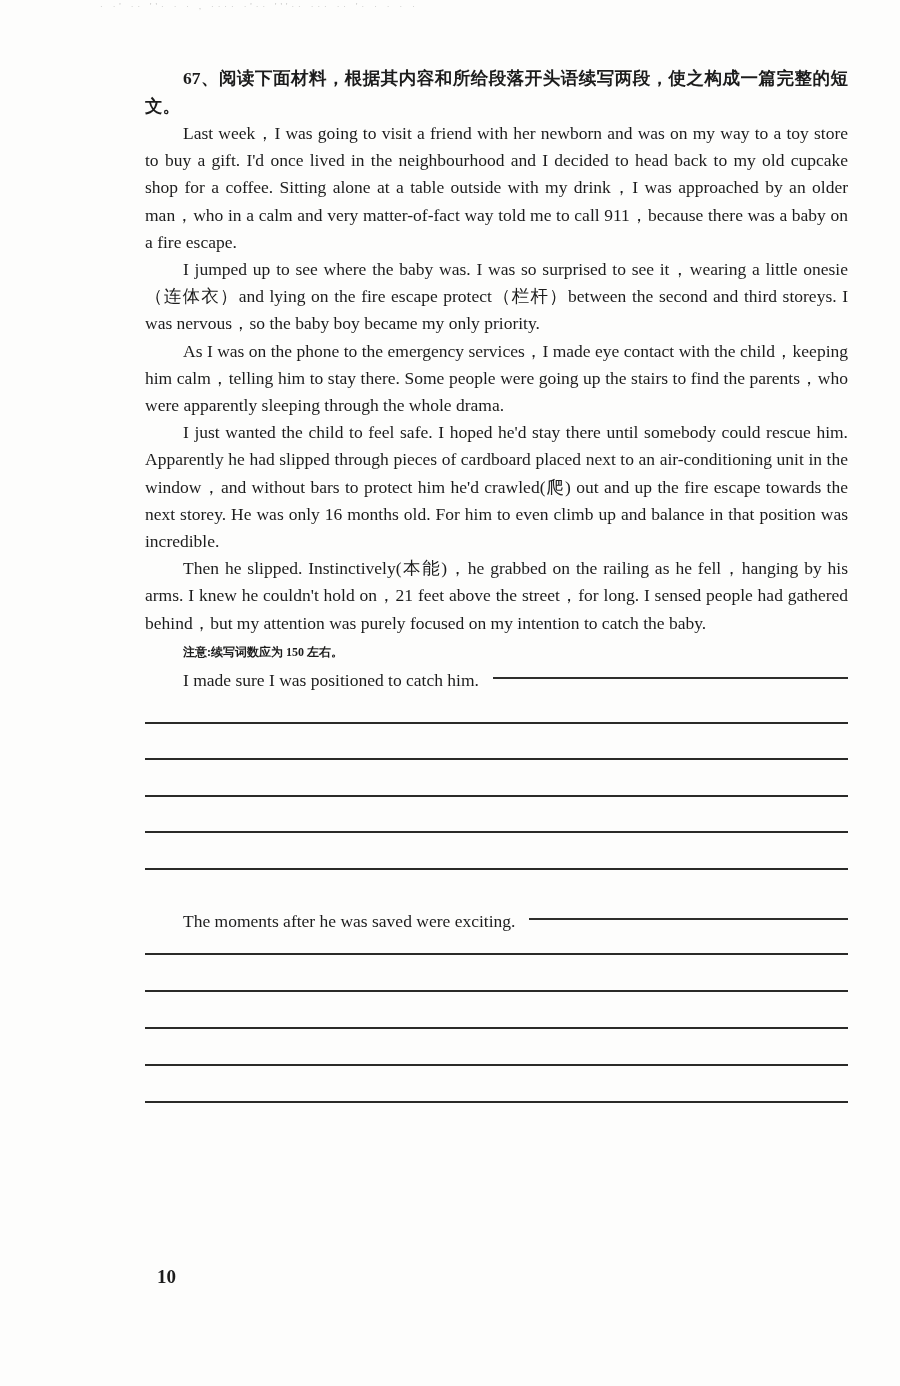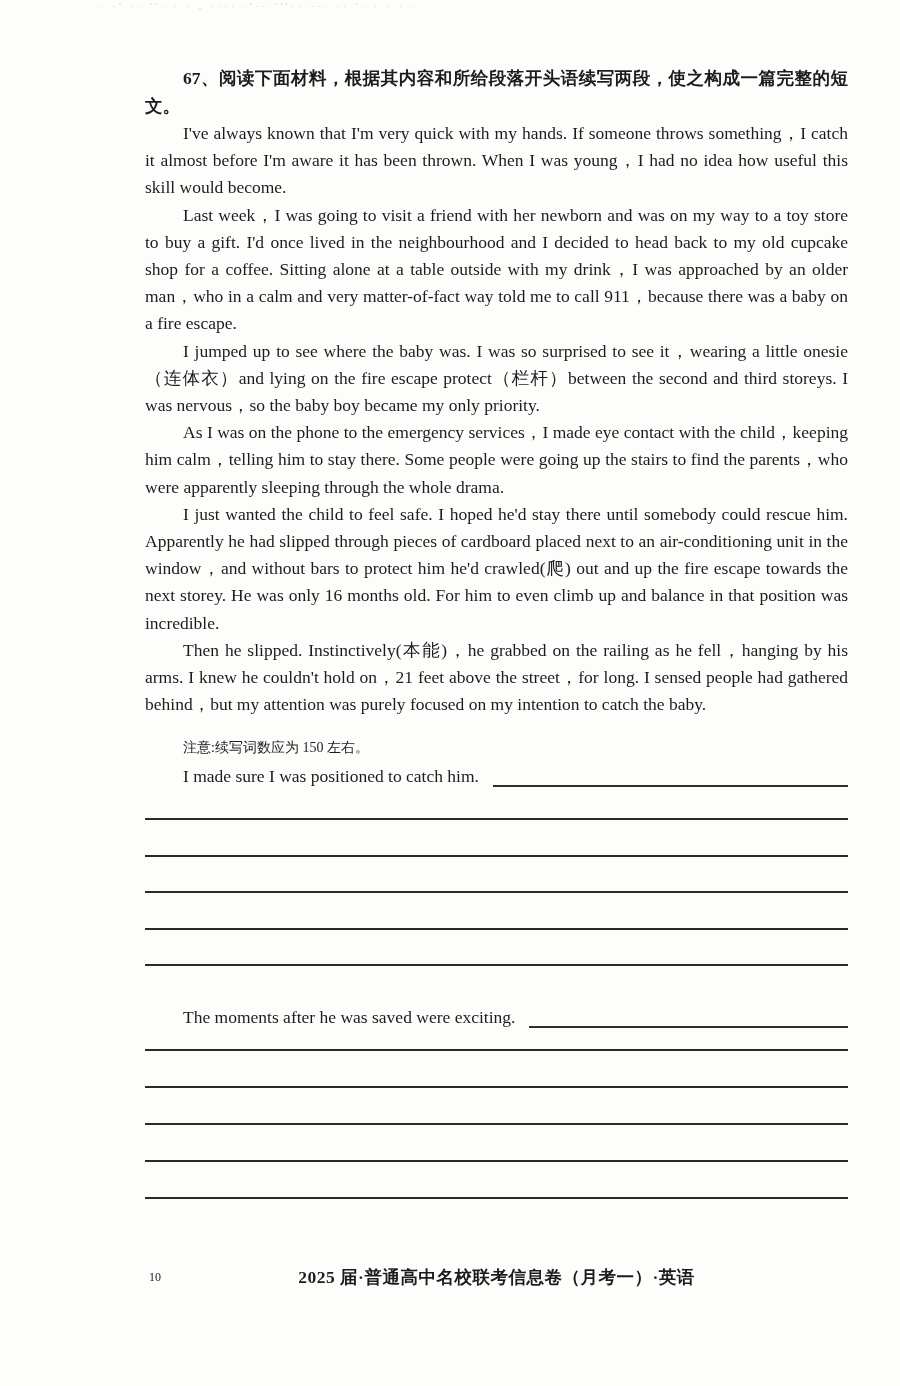--- a/index.html
+++ b/index.html
@@ -52,29 +52,29 @@
     text-align: justify;
   }
   .passage p {
     margin: 0;
     font-size: 17.5px;
     line-height: 27.2px;
     text-indent: 38px;
     text-align: justify;
   }
   .notice-line {
-    margin-top: 16px;
-    font-size: 14px;
-    font-weight: normal;
+    margin-top: 1px;
+    font-size: 12px;
+    font-weight: bold;
     line-height: 28px;
     text-indent: 38px;
   }
   .prompt-row {
     display: flex;
-    align-items: flex-end;
+    align-items: center;
     font-size: 17.5px;
     line-height: 28px;
     height: 28px;
   }
   .prompt-row .prompt-text {
     margin-left: 38px;
     white-space: nowrap;
   }
   .prompt-underline {
     flex: 1;
@@ -92,24 +92,25 @@
   .prompt-2 { margin-top: 37px; }
   .footer {
     position: absolute;
     top: 1262px;
     left: 145px;
     width: 703px;
     height: 30px;
   }
   .page-number {
     position: absolute;
-    left: 4px;
+    left: 12px;
     top: 2px;
-    font-size: 12px;
+    font-size: 19px;
     line-height: 26px;
+    font-weight: bold;
   }
   .exam-title {
     position: absolute;
     left: 0;
     right: 0;
     top: 2px;
     text-align: center;
     font-size: 17.5px;
     font-weight: bold;
     line-height: 26px;
@@ -122,21 +123,20 @@
 <div class="page">
 
   <div class="scan-artifacts">· ·' ··  ''· ·  · ,  ···· ·'··  '''·· ··· ··  '· ·   ·        ·                  ·</div>
 
   <div class="content">
 
 
     <div class="question-intro">67、阅读下面材料，根据其内容和所给段落开头语续写两段，使之构成一篇完整的短文。</div>
 
     <div class="passage">
-      <p>I've always known that I'm very quick with my hands. If someone throws something，I catch it almost before I'm aware it has been thrown. When I was young，I had no idea how useful this skill would become.</p>
       <p>Last week，I was going to visit a friend with her newborn and was on my way to a toy store to buy a gift. I'd once lived in the neighbourhood and I decided to head back to my old cupcake shop for a coffee. Sitting alone at a table outside with my drink，I was approached by an older man，who in a calm and very matter-of-fact way told me to call 911，because there was a baby on a fire escape.</p>
       <p>I jumped up to see where the baby was. I was so surprised to see it，wearing a little onesie（连体衣）and lying on the fire escape protect（栏杆）between the second and third storeys. I was nervous，so the baby boy became my only priority.</p>
       <p>As I was on the phone to the emergency services，I made eye contact with the child，keeping him calm，telling him to stay there. Some people were going up the stairs to find the parents，who were apparently sleeping through the whole drama.</p>
       <p>I just wanted the child to feel safe. I hoped he'd stay there until somebody could rescue him. Apparently he had slipped through pieces of cardboard placed next to an air-conditioning unit in the window，and without bars to protect him he'd crawled(爬) out and up the fire escape towards the next storey. He was only 16 months old. For him to even climb up and balance in that position was incredible.</p>
       <p>Then he slipped. Instinctively(本能)，he grabbed on the railing as he fell，hanging by his arms. I knew he couldn't hold on，21 feet above the street，for long. I sensed people had gathered behind，but my attention was purely focused on my intention to catch the baby.</p>
     </div>
 
     <div class="notice-line">注意:续写词数应为 150 左右。</div>
 
     <div class="prompt-row prompt-1">
@@ -162,16 +162,15 @@
       <div class="writing-line"></div>
       <div class="writing-line"></div>
       <div class="writing-line"></div>
       <div class="writing-line"></div>
     </div>
 
   </div>
 
   <div class="footer">
     <span class="page-number">10</span>
-    <span class="exam-title">2025 届·普通高中名校联考信息卷（月考一）·英语</span>
   </div>
 
 </div>
 
 </body></html>

